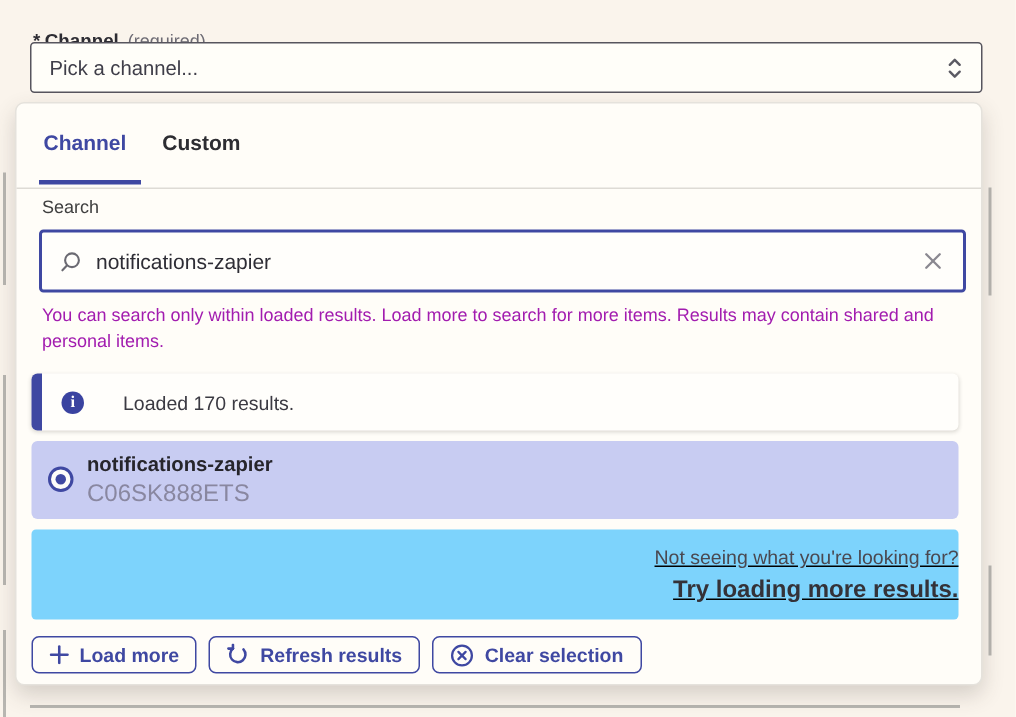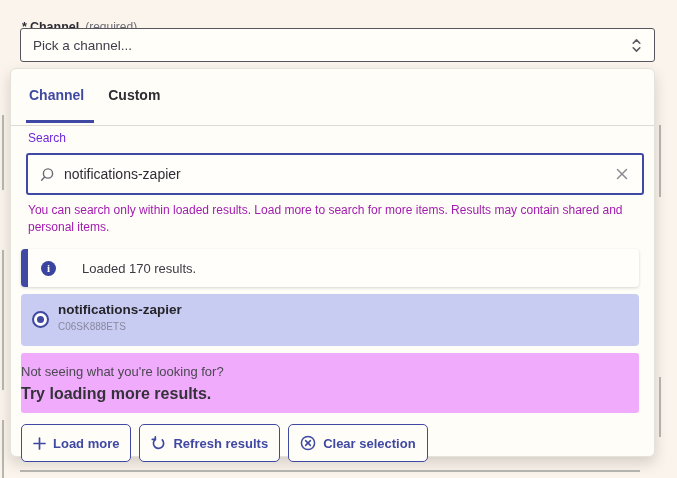--- a/index.html
+++ b/index.html
@@ -26,21 +26,21 @@
   .panel { position: absolute; left: 10px; top: 68px; width: 645px; height: 389px;
     background: #fffdf8; border: 1px solid #e5e2dc; border-radius: 6px;
     box-shadow: 0 6px 14px rgba(70, 62, 54, 0.20); }
 
   .tabs { position: absolute; left: 18px; top: 18px; display: flex; gap: 24px; }
   .tab { font-size: 14px; font-weight: bold; color: #2d2d32; cursor: pointer; padding-bottom: 14px; }
   .tab.active { color: #3f48a2; }
   .tab-underline { position: absolute; left: 15px; top: 51px; width: 68px; height: 3px; background: #3f48a2; }
   .tabs-divider { position: absolute; left: 0; top: 56px; width: 643px; height: 1px; background: #dedbd5; }
 
-  .search-label { position: absolute; left: 17px; top: 62px; font-size: 12px; color: #6d28d9; }
+  .search-label { position: absolute; left: 17px; top: 62px; font-size: 12px; color: #404040; }
   .search-box { position: absolute; left: 15px; top: 84px; width: 618px; height: 42px;
     background: #fffefb; border: 2px solid #3f48a2; border-radius: 3px;
     display: flex; align-items: center; padding: 0 12px; }
   .search-box input { flex: 1; border: none; outline: none; background: transparent;
     font-family: "Liberation Sans", sans-serif; font-size: 14px; color: #2e2d35; margin-left: 9px; }
   .clear-x { cursor: pointer; display: flex; align-items: center; padding: 2px; }
 
   .helper { position: absolute; left: 17px; top: 133px; width: 604px;
     font-size: 12px; line-height: 17px; color: #a21caf; }
 
@@ -54,29 +54,29 @@
     display: flex; align-items: center; justify-content: center; margin-left: 20px; }
   .alert-text { font-size: 13px; color: #3b3a42; margin-left: 26px; }
 
   .result-row { position: absolute; left: 10px; top: 225px; width: 618px; height: 52px;
     background: #c8ccf2; border-radius: 4px; cursor: pointer; }
   .radio { position: absolute; left: 11px; top: 17px; width: 17px; height: 17px;
     border-radius: 50%; border: 2px solid #3f48a2; background: #fdfcf9; }
   .radio-dot { position: absolute; left: 3px; top: 3px; width: 7px; height: 7px;
     border-radius: 50%; background: #3f48a2; }
   .result-name { position: absolute; left: 37px; top: 8px; font-size: 13.5px; font-weight: bold; color: #26252b; }
-  .result-id { position: absolute; left: 37px; top: 27px; font-size: 10px; color: #8987a0; }
+  .result-id { position: absolute; left: 37px; top: 27px; font-size: 16px; color: #8987a0; }
 
   .hint-box { position: absolute; left: 10px; top: 284px; width: 618px; height: 60px;
-    background: #f0abfc; border-radius: 3px; text-align: left; }
+    background: #7dd3fc; border-radius: 3px; text-align: right; text-decoration: underline; }
   .hint-line1 { margin-top: 11px; font-size: 13px; color: #4a4850; }
   .hint-line2 { margin-top: 6px; font-size: 16px; font-weight: bold; color: #343238; }
 
   .actions { position: absolute; left: 10px; top: 355px; display: flex; gap: 8px; }
-  .action-btn { height: 38px; display: flex; align-items: center; padding: 0 11px;
+  .action-btn { height: 25px; display: flex; align-items: center; padding: 0 11px;
     background: #fffdf8; border: 1.5px solid #3f48a2; border-radius: 5px;
     color: #3f48a2; font-size: 13px; font-weight: bold; cursor: pointer;
     font-family: "Liberation Sans", sans-serif; }
   .action-btn .btn-icon { display: flex; align-items: center; margin-right: 7px; }
 </style>
 </head>
 <body>
 
 <div class="screen">
 

